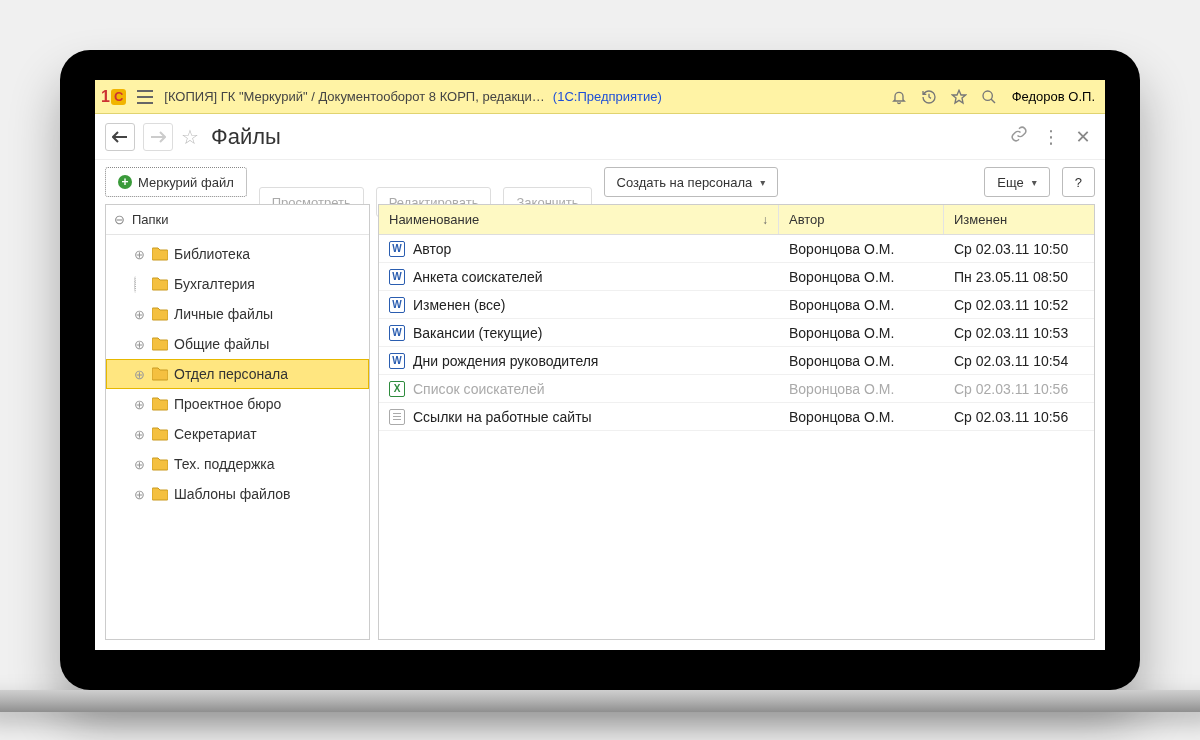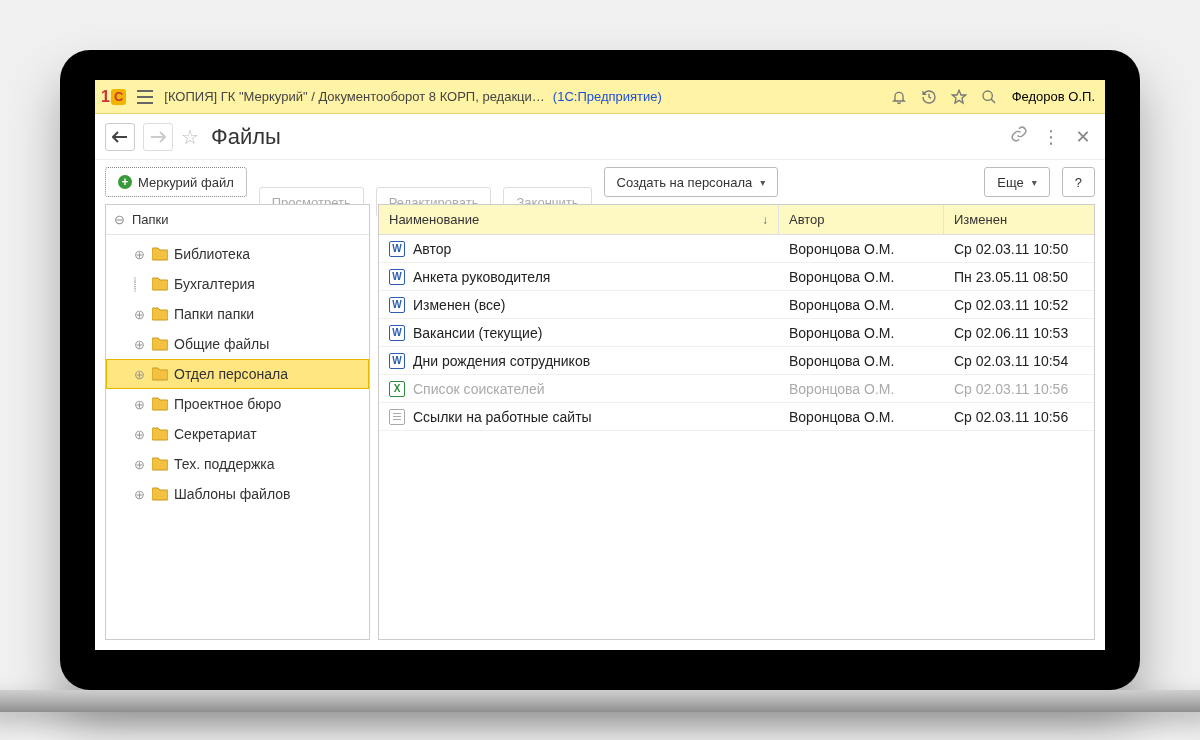--- a/index.html
+++ b/index.html
@@ -285,21 +285,21 @@
               </span>
               <span>Бухгалтерия</span>
             </div>
             <div class="tree-item">
               <span class="exp">⊕</span>
               <span class="folder-icon">
                 <svg width="16" height="14" viewBox="0 0 16 14">
                   <path d="M0 2a1 1 0 011-1h5l2 2h7a1 1 0 011 1v8a1 1 0 01-1 1H1a1 1 0 01-1-1V2z" fill="#f4c040" stroke="#c99a20"></path>
                 </svg>
               </span>
-              <span>Папки папки</span>
+              <span>Личные файлы</span>
             </div>
             <div class="tree-item">
               <span class="exp">⊕</span>
               <span class="folder-icon">
                 <svg width="16" height="14" viewBox="0 0 16 14">
                   <path d="M0 2a1 1 0 011-1h5l2 2h7a1 1 0 011 1v8a1 1 0 01-1 1H1a1 1 0 01-1-1V2z" fill="#f4c040" stroke="#c99a20"></path>
                 </svg>
               </span>
               <span>Общие файлы</span>
             </div>
@@ -369,45 +369,45 @@
               <div class="cell cell-name">
                 <span class="ficon word">W</span>
                 <span>Автор</span>
               </div>
               <div class="cell cell-author">Воронцова О.М.</div>
               <div class="cell cell-date">Ср 02.03.11 10:50</div>
             </div>
             <div class="row">
               <div class="cell cell-name">
                 <span class="ficon word">W</span>
-                <span>Анкета руководителя</span>
+                <span>Анкета соискателей</span>
               </div>
               <div class="cell cell-author">Воронцова О.М.</div>
               <div class="cell cell-date">Пн 23.05.11 08:50</div>
             </div>
             <div class="row">
               <div class="cell cell-name">
                 <span class="ficon word">W</span>
                 <span>Изменен (все)</span>
               </div>
               <div class="cell cell-author">Воронцова О.М.</div>
               <div class="cell cell-date">Ср 02.03.11 10:52</div>
             </div>
             <div class="row">
               <div class="cell cell-name">
                 <span class="ficon word">W</span>
                 <span>Вакансии (текущие)</span>
               </div>
               <div class="cell cell-author">Воронцова О.М.</div>
-              <div class="cell cell-date">Ср 02.06.11 10:53</div>
+              <div class="cell cell-date">Ср 02.03.11 10:53</div>
             </div>
             <div class="row">
               <div class="cell cell-name">
                 <span class="ficon word">W</span>
-                <span>Дни рождения сотрудников</span>
+                <span>Дни рождения руководителя</span>
               </div>
               <div class="cell cell-author">Воронцова О.М.</div>
               <div class="cell cell-date">Ср 02.03.11 10:54</div>
             </div>
             <div class="row dim">
               <div class="cell cell-name">
                 <span class="ficon excel">X</span>
                 <span>Список соискателей</span>
               </div>
               <div class="cell cell-author">Воронцова О.М.</div>

